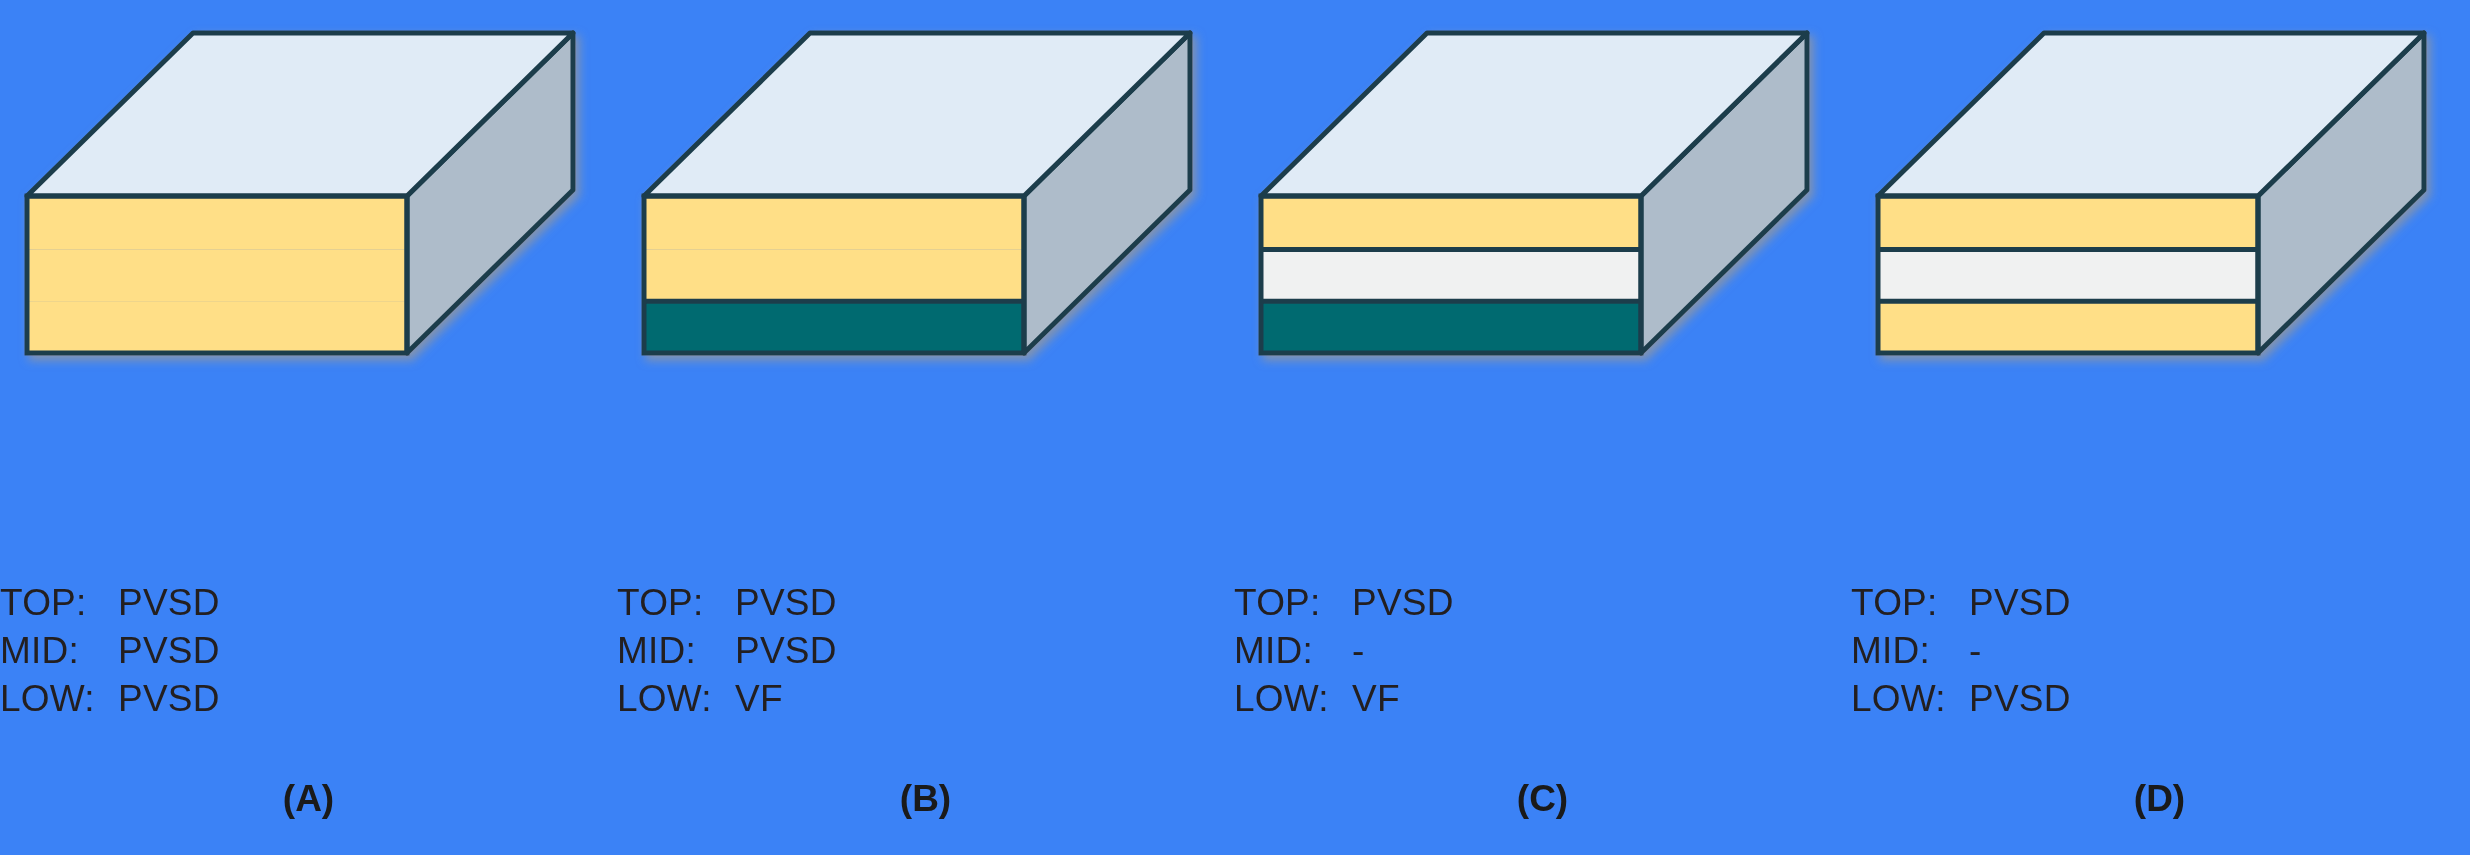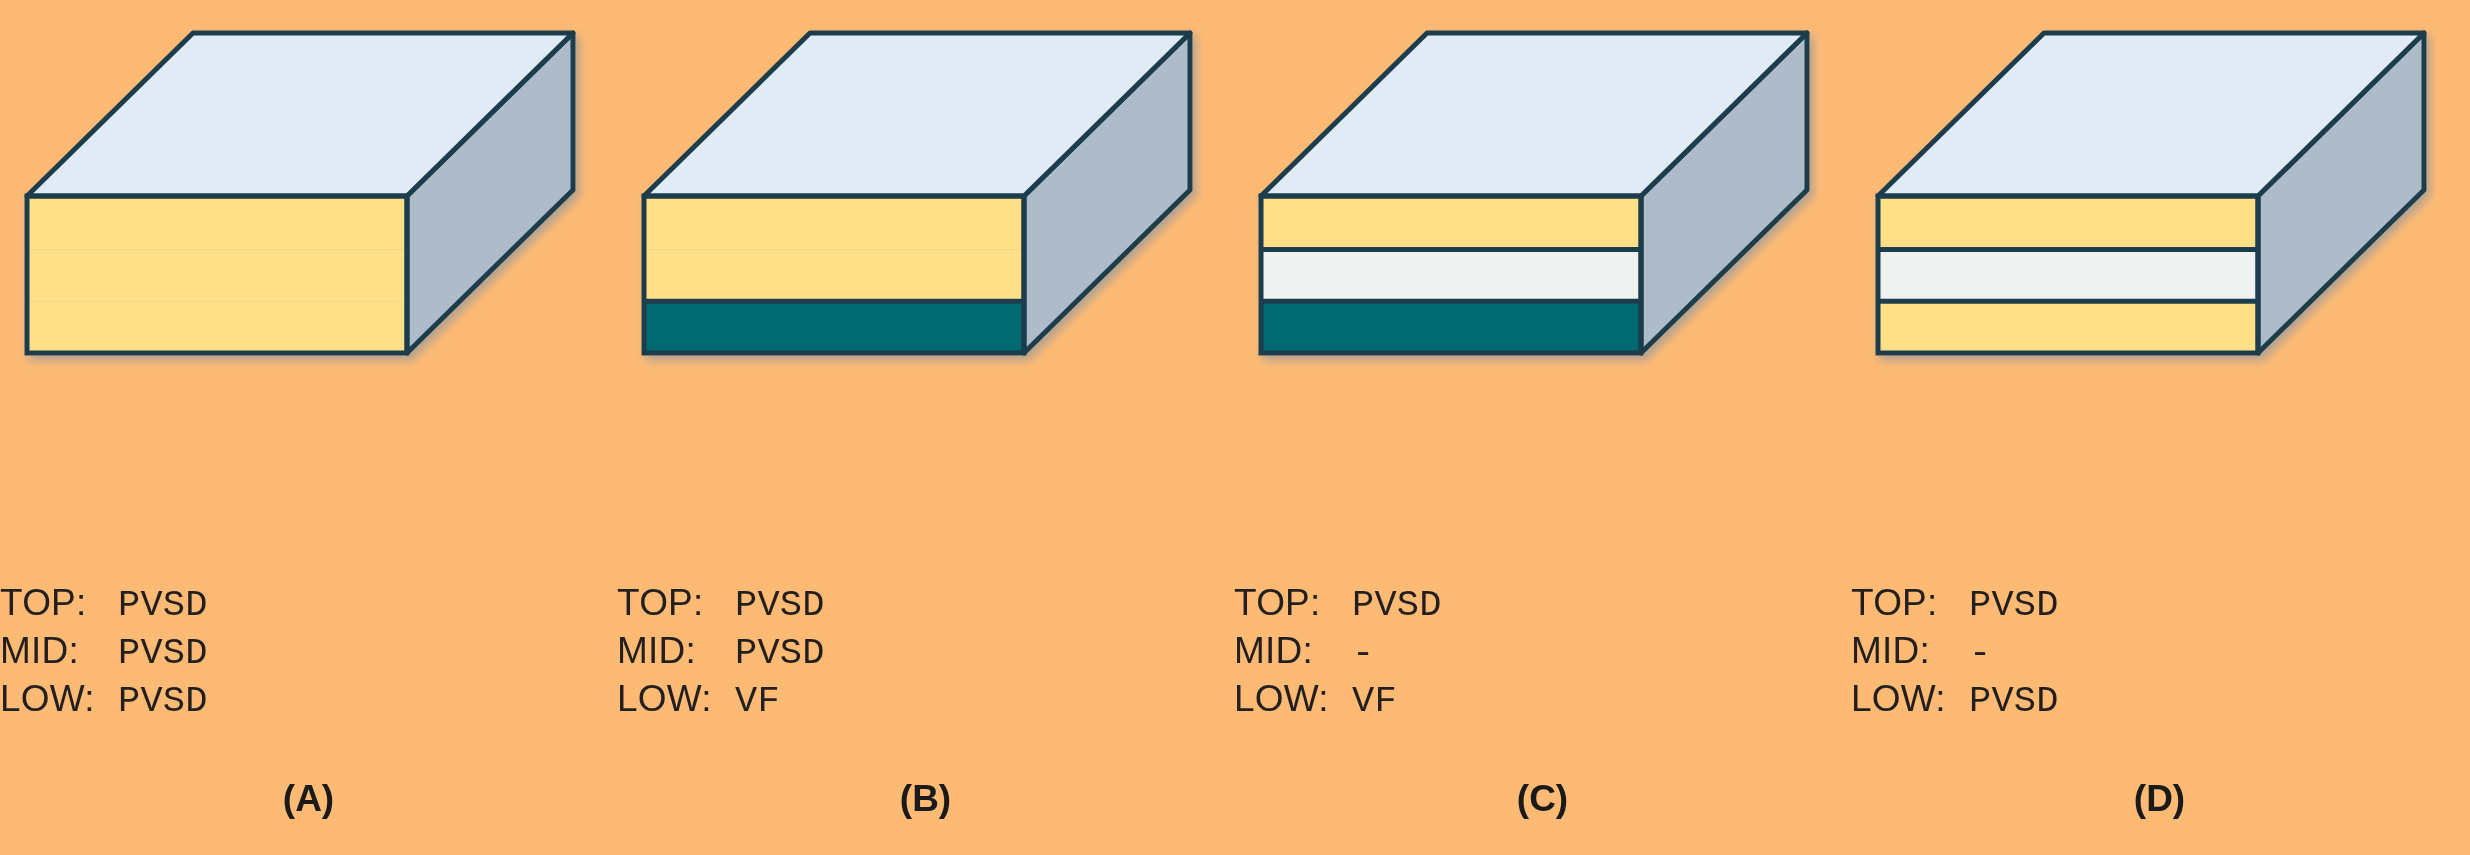--- a/index.html
+++ b/index.html
@@ -10,21 +10,21 @@
   body {
     width: 2470px;
     height: 855px;
     font-family: "Liberation Sans", sans-serif;
     overflow: hidden;
   }
   #figure {
     position: relative;
     width: 2470px;
     height: 855px;
-    background: #fdba74;
+    background: #3b82f6;
   }
   .panel {
     position: absolute;
     top: 0;
     width: 617px;
     height: 855px;
   }
   .block-svg {
     position: absolute;
     left: 0;
@@ -52,21 +52,20 @@
     display: inline-block;
     width: 118px;
     flex: 0 0 118px;
     text-align: left;
     white-space: pre;
   }
   .legend-val {
     display: inline-block;
     text-align: left;
     white-space: pre;
-    font-family: Liberation Mono, monospace;
   }
   .panel-caption {
     position: absolute;
     left: 0;
     top: 778px;
     width: 617px;
     text-align: center;
     font-size: 37px;
     font-weight: bold;
     color: #1a1a1a;

